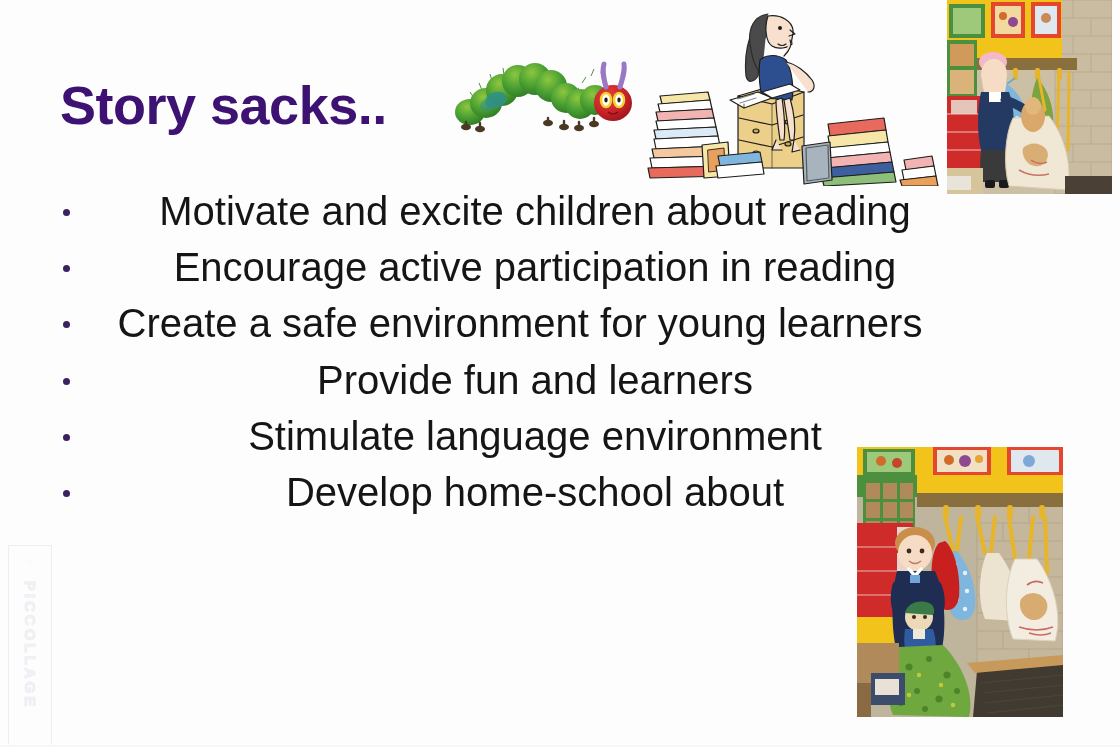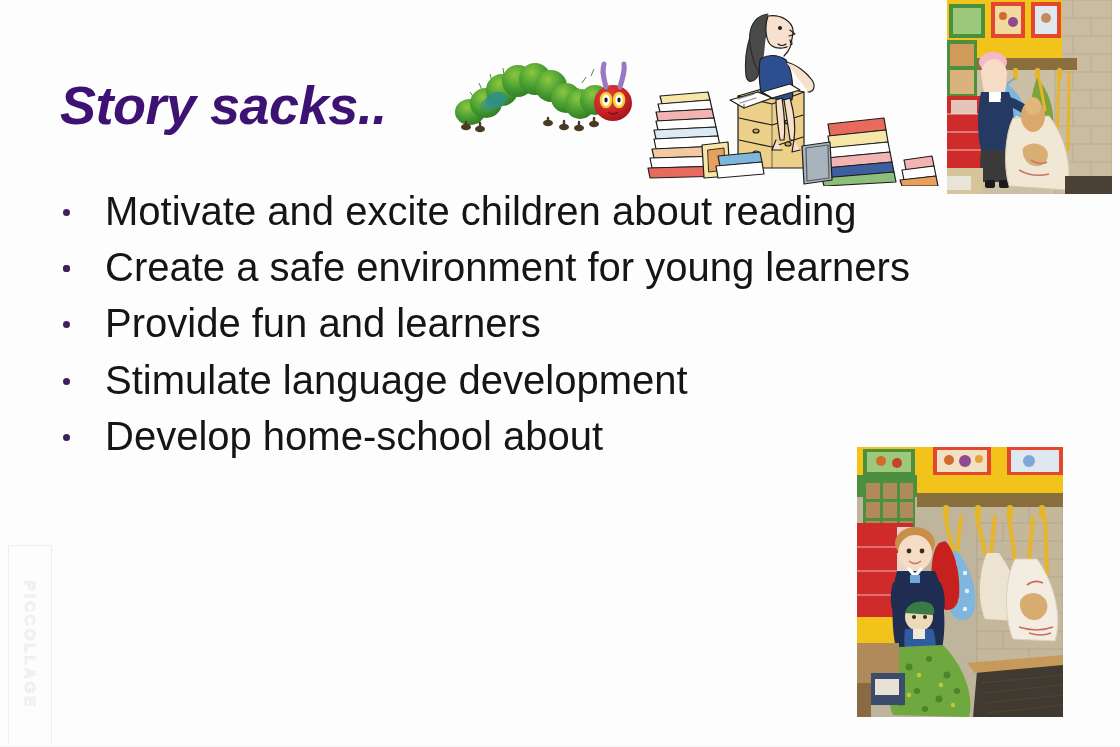--- a/index.html
+++ b/index.html
@@ -21,32 +21,32 @@
   #slide-title {
     position: absolute;
     left: 60px;
     top: 78px;
     font-size: 54px;
     font-weight: bold;
     color: #3d1273;
     letter-spacing: -0.5px;
     white-space: nowrap;
     line-height: 1;
-    font-style: italic;
   }
 
   
   #bullet-list {
     position: absolute;
     left: 55px;
     top: 190px;
     width: 1000px;
     list-style: none;
     margin: 0;
     padding: 0;
+    text-align: center;
   }
   .bullet-item {
     position: relative;
     padding-left: 50px;
     margin: 0 0 13px 0;
     font-size: 40px;
     line-height: 1.08;
     color: #151515;
     font-family: "Liberation Sans", sans-serif;
     max-width: 860px;
@@ -527,32 +527,33 @@
     </svg>
   </div>
 
   <ul id="bullet-list">
     <li class="bullet-item">
       <span class="dot"></span>
       <span>Motivate and excite children about reading</span>
     </li>
     <li class="bullet-item">
       <span class="dot"></span>
+      <span>Encourage active participation in reading</span>
     </li>
     <li class="bullet-item wrap">
       <span class="dot"></span>
       <span>Create a safe environment for young learners</span>
     </li>
     <li class="bullet-item">
       <span class="dot"></span>
       <span>Provide fun and learners</span>
     </li>
     <li class="bullet-item">
       <span class="dot"></span>
-      <span>Stimulate language development</span>
+      <span>Stimulate language environment</span>
     </li>
     <li class="bullet-item">
       <span class="dot"></span>
       <span>Develop home-school about</span>
     </li>
   </ul>
 
   <div id="piccollage-watermark">
     <div class="ribbon"></div>
     <div class="ribbon-notch-top"></div>

